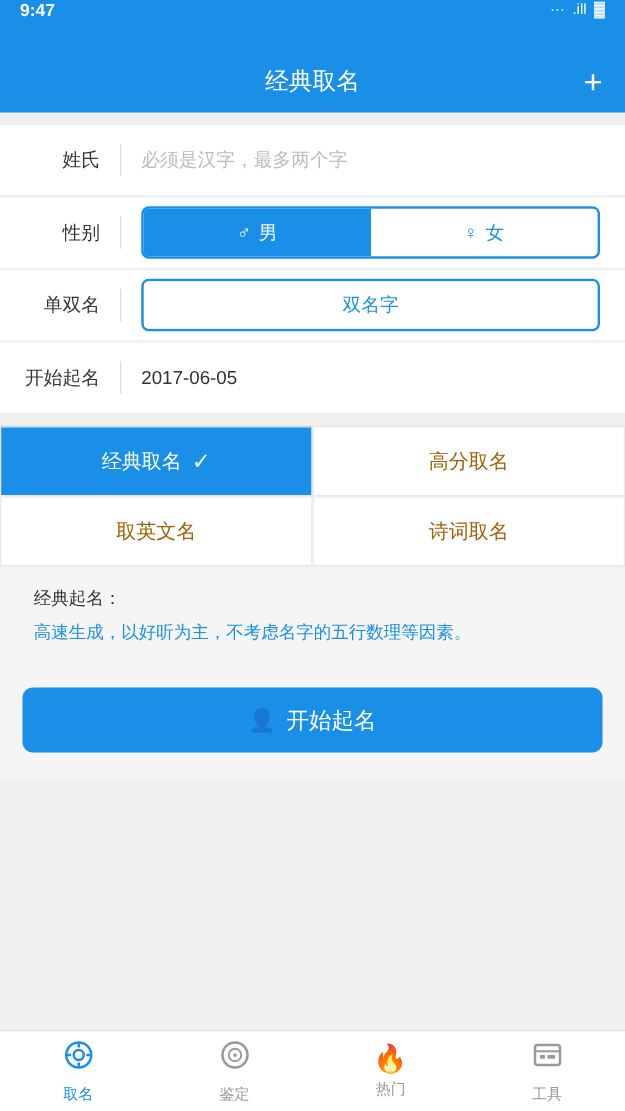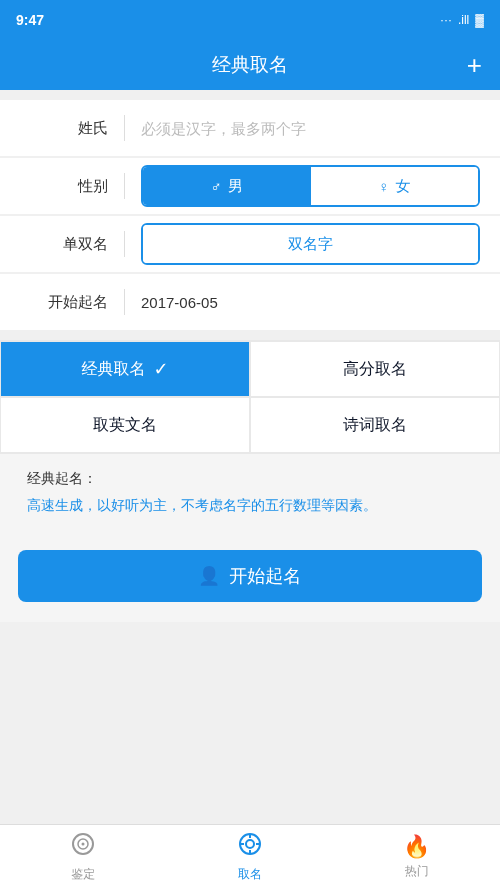--- a/index.html
+++ b/index.html
@@ -11,21 +11,21 @@
       font-family: -apple-system, "PingFang SC", "Microsoft YaHei", sans-serif;
       color: #333;
       position: relative;
     }
 
     
     .status-bar {
       background: #1a8fe8;
       height: 40px;
       display: flex;
-      align-items: center;
+      align-items: flex-start;
       justify-content: space-between;
       padding: 0 16px;
       color: white;
       font-size: 14px;
     }
     .status-time { font-weight: 600; }
     .status-icons { display: flex; align-items: center; gap: 6px; font-size: 12px; }
 
     
     .header {
@@ -47,21 +47,20 @@
       font-size: 26px;
       font-weight: 300;
       color: white;
       cursor: pointer;
     }
 
     
     .form-section {
       background: white;
       margin-top: 10px;
-      padding-left: 28px;
     }
     .form-row {
       display: flex;
       align-items: center;
       padding: 0 20px;
       height: 56px;
       border-bottom: 1px solid #eee;
     }
     .form-row:last-child { border-bottom: none; }
     .form-label {
@@ -131,21 +130,21 @@
       border-bottom: 1px solid #e8e8e8;
     }
     .naming-cell {
       height: 56px;
       display: flex;
       align-items: center;
       justify-content: center;
       font-size: 16px;
       cursor: pointer;
       background: white;
-      color: #0f172a;
+      color: #a16207;
       border: 1px solid #e8e8e8;
     }
     .naming-cell.active {
       background: #1a8fe8;
       color: white;
     }
     .naming-cell .check-icon {
       margin-left: 8px;
       font-size: 18px;
     }
@@ -306,40 +305,51 @@
 <div class="start-btn-wrapper">
   <button class="start-btn">
     <span class="person-icon">👤</span>
     <span>开始起名</span>
   </button>
 </div>
 
 <div class="bottom-spacer"></div>
 
 <div class="tab-bar">
-  <div class="tab-item">
-    <span class="tab-icon" style="color:#999;">
-      <svg width="26" height="26" viewBox="0 0 26 26" fill="none">
-        <circle cx="13" cy="13" r="10" stroke="#999" stroke-width="2" fill="none"></circle>
-        <circle cx="13" cy="13" r="5" stroke="#999" stroke-width="1.5" fill="none"></circle>
-        <circle cx="13" cy="13" r="1.5" fill="#999"></circle>
-      </svg>
-    </span>
-    <span class="tab-label">鉴定</span>
-  </div>
   <div class="tab-item active">
     <span class="tab-icon" style="color:#1a8fe8;">
       <svg width="26" height="26" viewBox="0 0 26 26" fill="none">
         <circle cx="13" cy="13" r="10" stroke="#1a8fe8" stroke-width="2" fill="none"></circle>
         <circle cx="13" cy="13" r="4" stroke="#1a8fe8" stroke-width="2" fill="none"></circle>
         <line x1="13" y1="3" x2="13" y2="7" stroke="#1a8fe8" stroke-width="2"></line>
         <line x1="13" y1="19" x2="13" y2="23" stroke="#1a8fe8" stroke-width="2"></line>
         <line x1="3" y1="13" x2="7" y2="13" stroke="#1a8fe8" stroke-width="2"></line>
         <line x1="19" y1="13" x2="23" y2="13" stroke="#1a8fe8" stroke-width="2"></line>
       </svg>
     </span>
     <span class="tab-label" style="color:#1a8fe8;">取名</span>
   </div>
   <div class="tab-item">
+    <span class="tab-icon" style="color:#999;">
+      <svg width="26" height="26" viewBox="0 0 26 26" fill="none">
+        <circle cx="13" cy="13" r="10" stroke="#999" stroke-width="2" fill="none"></circle>
+        <circle cx="13" cy="13" r="5" stroke="#999" stroke-width="1.5" fill="none"></circle>
+        <circle cx="13" cy="13" r="1.5" fill="#999"></circle>
+      </svg>
+    </span>
+    <span class="tab-label">鉴定</span>
+  </div>
+  <div class="tab-item">
     <span class="tab-icon" style="font-size:22px;">🔥</span>
     <span class="tab-label">热门</span>
   </div>
+  <div class="tab-item">
+    <span class="tab-icon" style="color:#999;">
+      <svg width="26" height="26" viewBox="0 0 26 26" fill="none">
+        <rect x="3" y="5" width="20" height="16" rx="2" stroke="#999" stroke-width="2" fill="none"></rect>
+        <line x1="3" y1="10" x2="23" y2="10" stroke="#999" stroke-width="1.5"></line>
+        <rect x="7" y="13" width="4" height="3" rx="0.5" fill="#999"></rect>
+        <rect x="13" y="13" width="6" height="3" rx="0.5" fill="#999"></rect>
+      </svg>
+    </span>
+    <span class="tab-label">工具</span>
+  </div>
 </div>
 
 </body></html>

